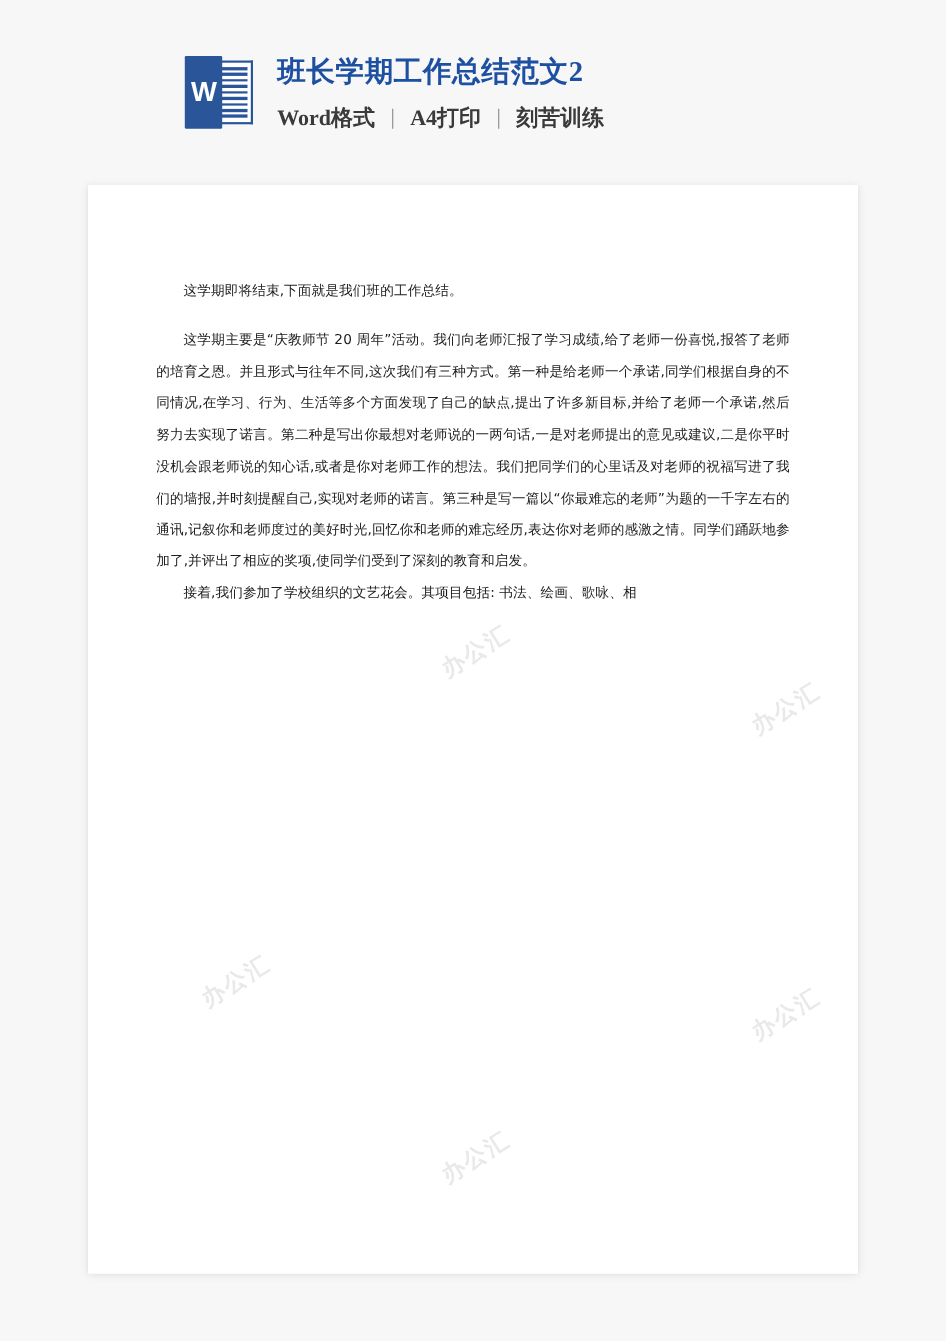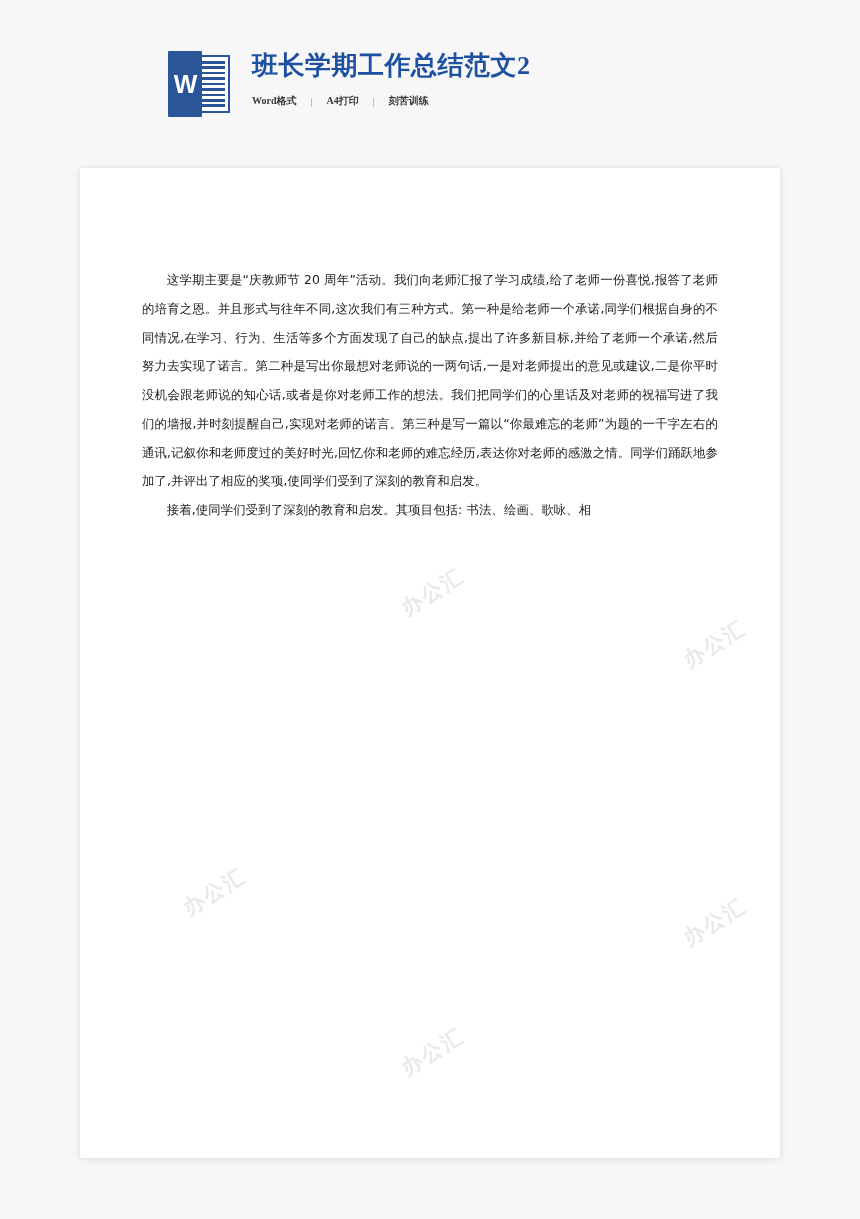--- a/index.html
+++ b/index.html
@@ -74,21 +74,21 @@
   .doc-title {
     font-size: 26px;
     font-weight: 700;
     color: #1e50a2;
     line-height: 1.2;
     letter-spacing: 0.5px;
     white-space: nowrap;
   }
   .doc-meta {
     margin-top: 13px;
-    font-size: 10px;
+    font-size: 20px;
     font-weight: 700;
     color: #3a3a3a;
     white-space: nowrap;
     display: flex;
     align-items: center;
   }
   .doc-meta .sep {
     color: #8a8a8a;
     font-weight: 400;
     margin: 0 14px;
@@ -186,20 +186,21 @@
   <div class="paper">
     <div class="paper-inner">
 
       <div class="wm wm1">办公汇</div>
       <div class="wm wm2">办公汇</div>
       <div class="wm wm3">办公汇</div>
       <div class="wm wm4">办公汇</div>
       <div class="wm wm5">办公汇</div>
 
       <div class="doc-body-text">
+        <p class="p-indent">这学期即将结束,下面就是我们班的工作总结。</p>
         <p class="p-indent p-gap-sm">这学期主要是“庆教师节 20 周年”活动。我们向老师汇报了学习成绩,给了老师一份喜悦,报答了老师的培育之恩。并且形式与往年不同,这次我们有三种方式。第一种是给老师一个承诺,同学们根据自身的不同情况,在学习、行为、生活等多个方面发现了自己的缺点,提出了许多新目标,并给了老师一个承诺,然后努力去实现了诺言。第二种是写出你最想对老师说的一两句话,一是对老师提出的意见或建议,二是你平时没机会跟老师说的知心话,或者是你对老师工作的想法。我们把同学们的心里话及对老师的祝福写进了我们的墙报,并时刻提醒自己,实现对老师的诺言。第三种是写一篇以“你最难忘的老师”为题的一千字左右的通讯,记叙你和老师度过的美好时光,回忆你和老师的难忘经历,表达你对老师的感激之情。同学们踊跃地参加了,并评出了相应的奖项,使同学们受到了深刻的教育和启发。</p>
-        <p class="p-indent">接着,使同学们受到了深刻的教育和启发。其项目包括: 书法、绘画、歌咏、相</p>
+        <p class="p-indent">接着,我们参加了学校组织的文艺花会。其项目包括: 书法、绘画、歌咏、相</p>
       </div>
 
     </div>
   </div>
 
 </div>
 
 </body></html>

